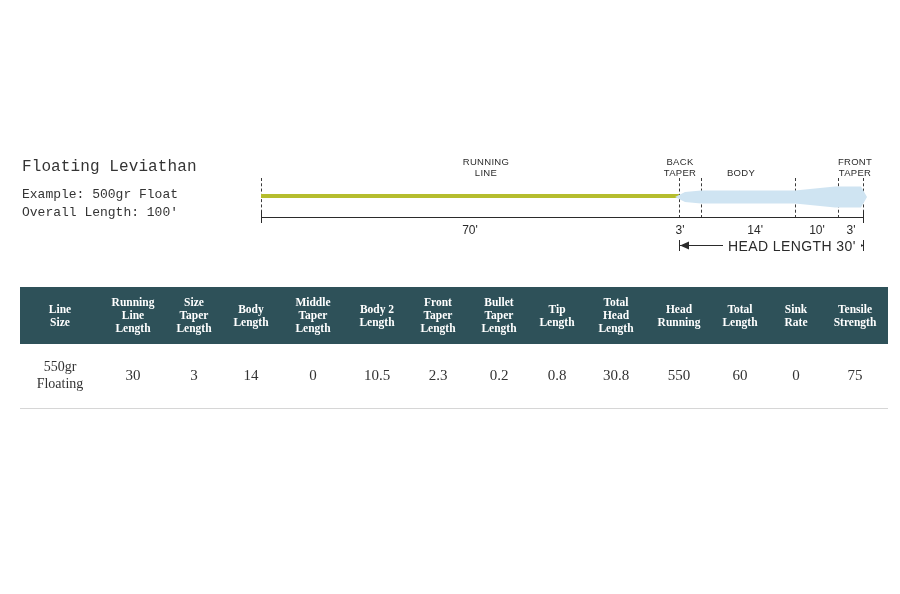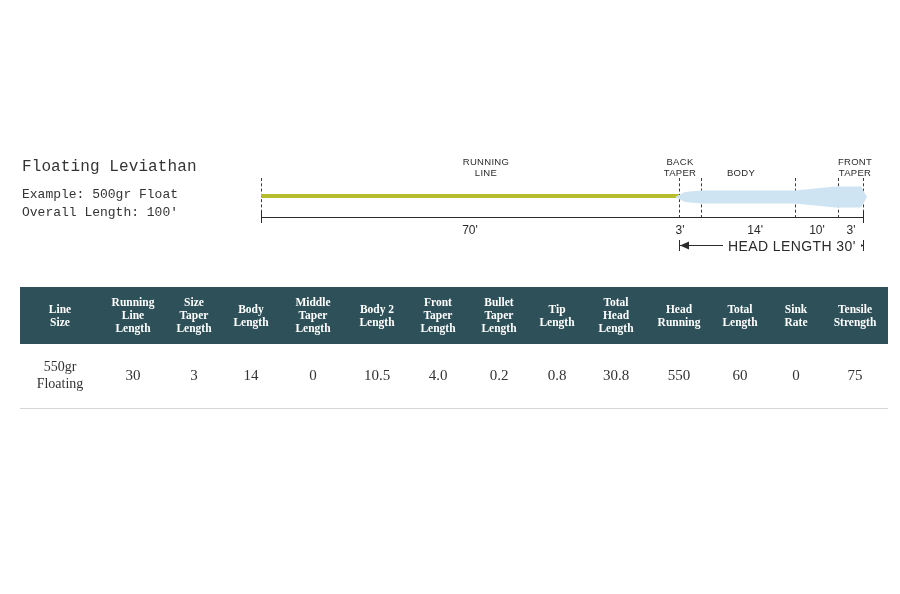--- a/index.html
+++ b/index.html
@@ -284,21 +284,21 @@
       <tr>
         <td class="first">
           <span>550gr</span><br>
           <span>Floating</span>
         </td>
         <td>30</td>
         <td>3</td>
         <td>14</td>
         <td>0</td>
         <td>10.5</td>
-        <td>4.0</td>
+        <td>2.3</td>
         <td>0.2</td>
         <td>0.8</td>
         <td>30.8</td>
         <td>550</td>
         <td>60</td>
         <td>0</td>
         <td>75</td>
       </tr>
     </tbody>
   </table>

